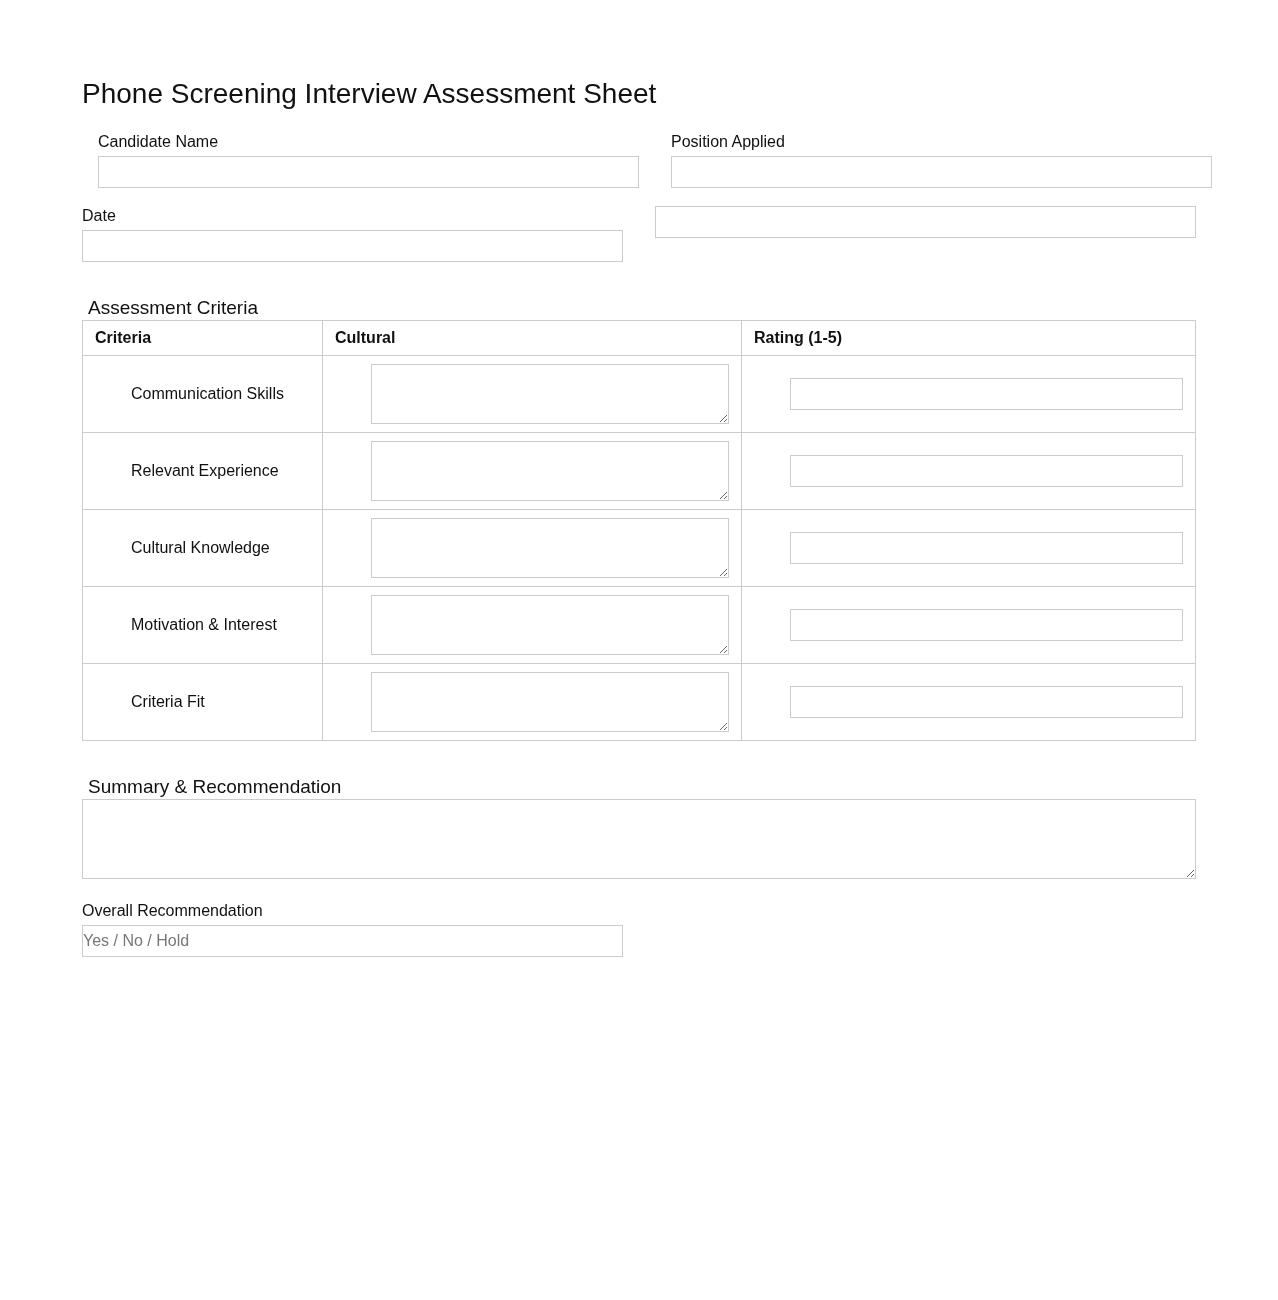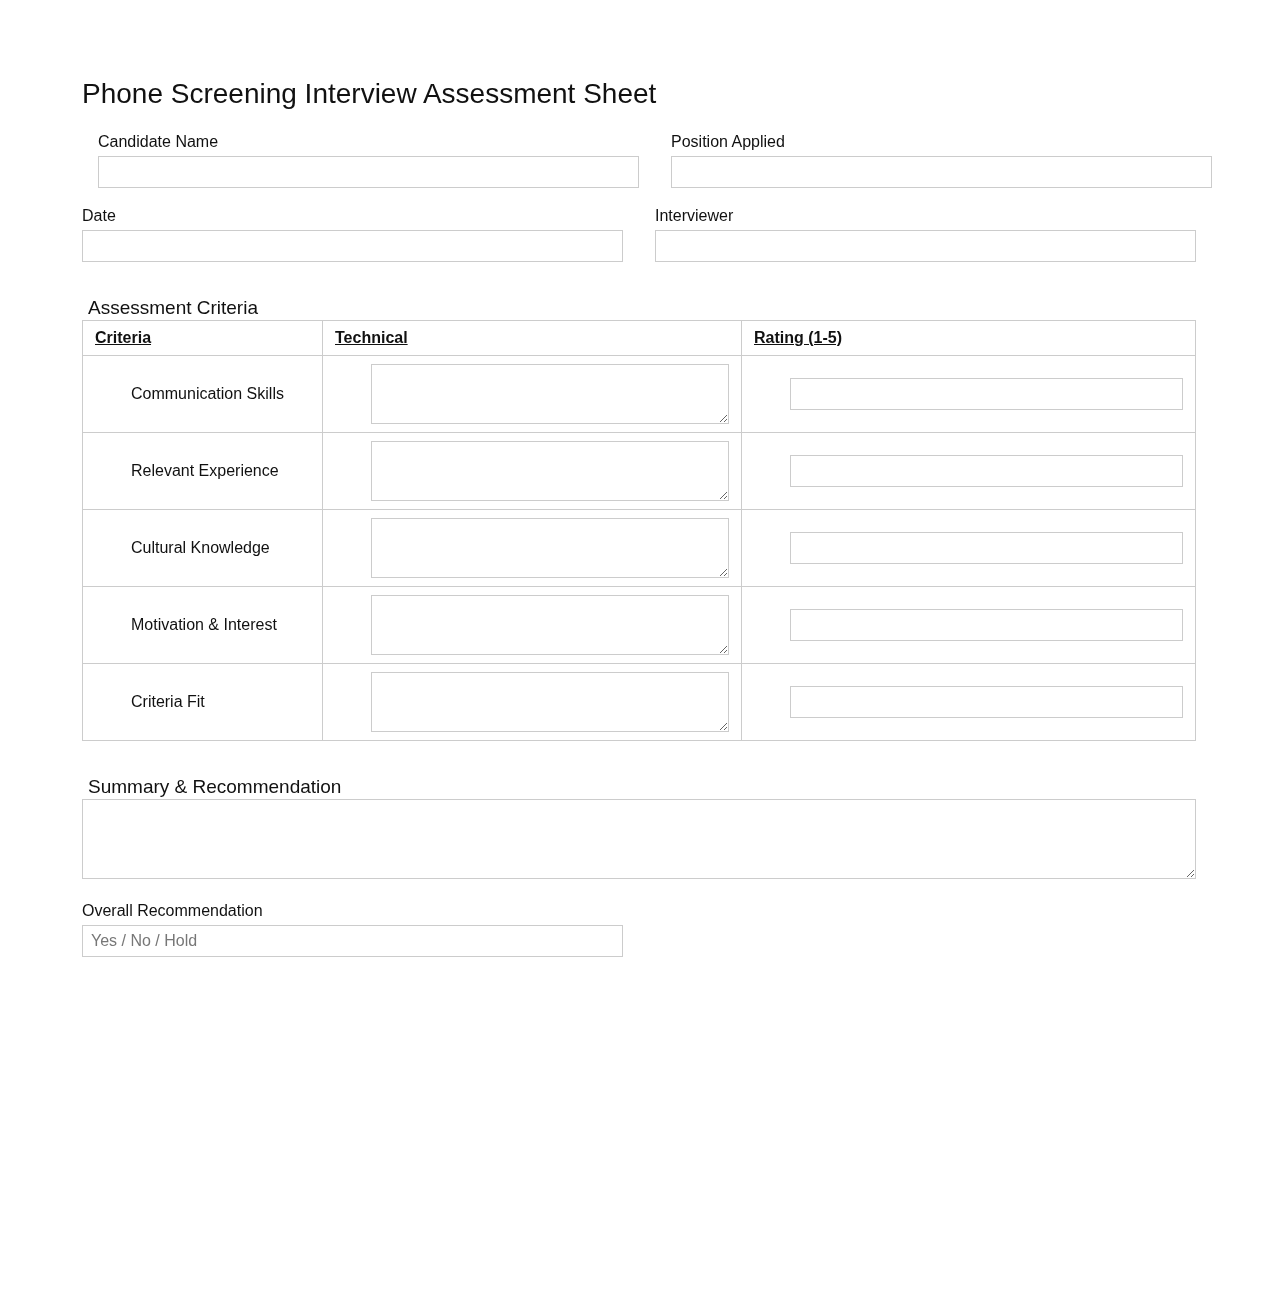--- a/index.html
+++ b/index.html
@@ -1,30 +1,30 @@
 <!DOCTYPE html>
 <html><head>
 <meta charset="utf-8">
 <style>
   html, body { margin: 0; padding: 0; background: #fff; }
   body { font-family: "Liberation Sans", sans-serif; color: #111; width: 1278px; height: 1300px; }
   .page { position: relative; padding: 0 82px; }
   h1 { font-weight: normal; font-size: 28px; margin: 0; position: absolute; top: 74px; left: 82px; line-height: 40px; color: #111; }
   .grid { position: absolute; left: 82px; width: 1114px; display: grid; grid-template-columns: 541px 541px; column-gap: 32px; }
   .field label { display: block; font-size: 16px; line-height: 20px; height: 20px; margin-bottom: 4px; color: #111; }
-  .field input { box-sizing: border-box; width: 541px; height: 32px; border: 1px solid #ccc; padding: 0 8px; font-family: "Liberation Sans", sans-serif; font-size: 16px; color: #333; outline: none; }
+  .field input { box-sizing: border-box; width: 541px; height: 32px; border: 1px solid #ccc; padding: 0 0; font-family: "Liberation Sans", sans-serif; font-size: 16px; color: #333; outline: none; }
   .field input::placeholder { color: #777; }
   .row1 { top: 132px; margin-left: 16px; }
   .row2 { top: 206px; }
   h2 { font-weight: normal; font-size: 19px; margin: 0; position: absolute; left: 88px; line-height: 22px; color: #111; }
   .h-crit { top: 297px; }
   .h-sum { top: 776px; }
   table { position: absolute; top: 320px; left: 82px; width: 1114px; border-collapse: collapse; }
   th, td { border: 1px solid #ccc; padding: 0 12px; text-align: left; font-size: 16px; }
-  th { height: 34px; font-weight: bold; text-decoration: underline; }
+  th { height: 34px; font-weight: bold; }
   td { height: 76px; padding-left: 48px; }
   td textarea { box-sizing: border-box; display: block; width: 358px; height: 60px; border: 1px solid #ccc; resize: vertical; font-family: "Liberation Sans", sans-serif; font-size: 14px; outline: none; }
   td input { box-sizing: border-box; display: block; width: 393px; height: 32px; border: 1px solid #ccc; font-size: 16px; outline: none; }
   .summary { position: absolute; top: 799px; left: 82px; box-sizing: border-box; width: 1114px; height: 80px; border: 1px solid #ccc; resize: vertical; font-family: "Liberation Sans", sans-serif; outline: none; }
   .row3 { top: 901px; }
 </style>
 </head>
 <body>
 
 <div class="page">
@@ -40,37 +40,36 @@
       <input type="text" placeholder="" style="">
     </div>
   </div>
 
   <div class="grid row2">
     <div class="field">
       <label>Date</label>
       <input type="text" placeholder="" style="">
     </div>
     <div class="field">
-      <label>Interviewer</label>
       <input type="text" placeholder="" style="">
     </div>
   </div>
 
   <h2 class="h-crit">Assessment Criteria</h2>
 
   <table>
     <colgroup>
       <col style="width:313px">
       <col style="width:383px">
       <col style="width:418px">
     </colgroup>
     <thead>
       <tr>
         <th>Criteria</th>
-        <th>Technical</th>
+        <th>Cultural</th>
         <th>Rating (1-5)</th>
       </tr>
     </thead>
     <tbody>
       <tr>
         <td>Communication Skills</td>
         <td>
             <textarea style=""></textarea>
           </td>
         <td>

